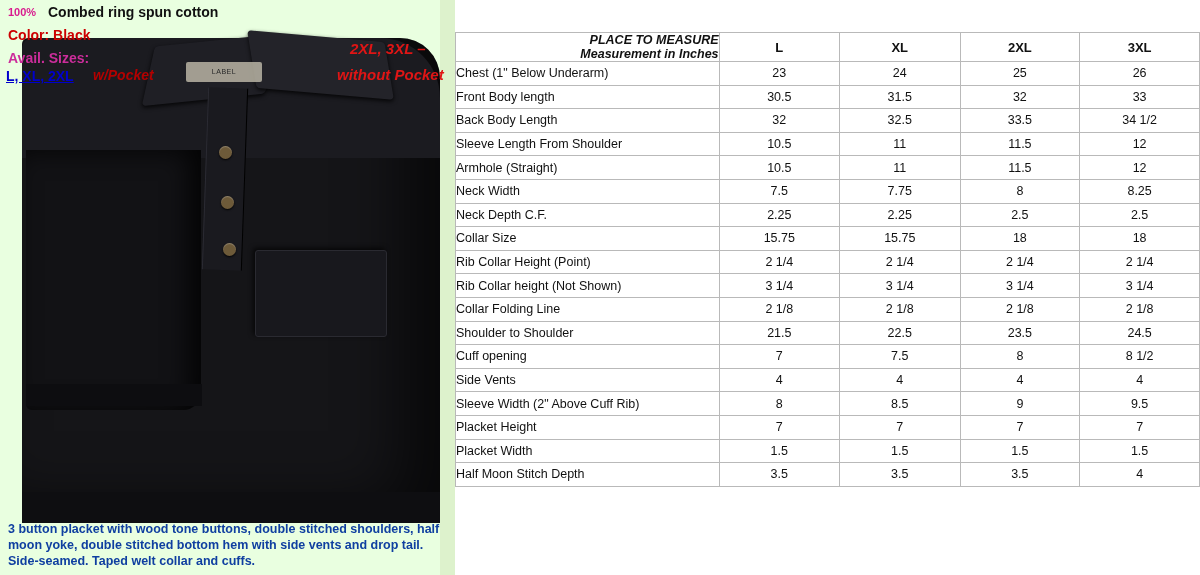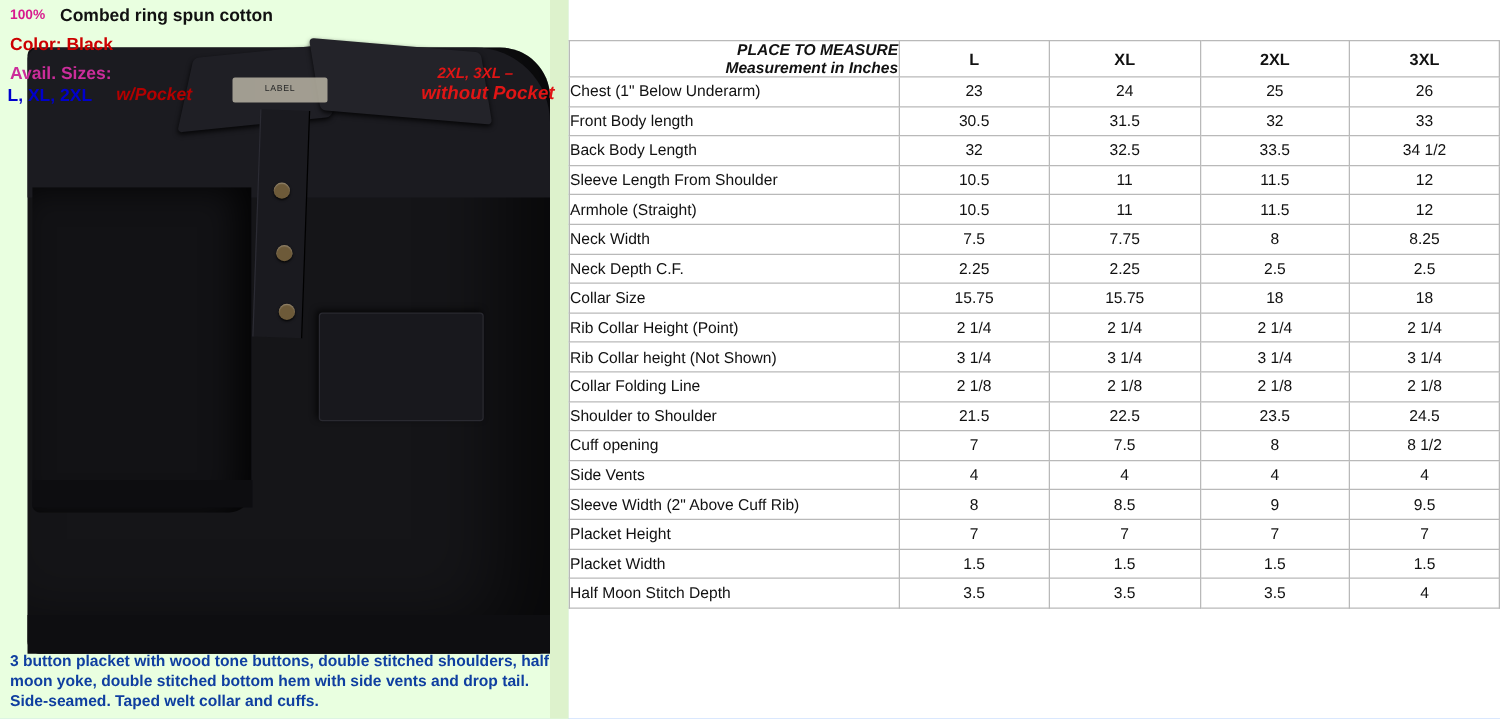--- a/index.html
+++ b/index.html
@@ -11,21 +11,21 @@
     width: 1200px;
     height: 575px;
     font-family: "Liberation Sans", sans-serif;
     overflow: hidden;
   }
   #page {
     position: relative;
     width: 1200px;
     height: 575px;
     display: flex;
-    background: #3b82f6;
+    background: #4d7c0f;
   }
 
   
   #left-panel {
     position: relative;
     width: 455px;
     height: 575px;
     background: #efffe4;
     flex: 0 0 455px;
     overflow: hidden;
@@ -181,31 +181,31 @@
   #txt-color-desc {
     left: 92px; top: 26px;
     font-size: 14px; color: #00a5a5;
   }
   #txt-avail {
     left: 8px; top: 50px;
     font-size: 14px; color: #cc2d9b;
   }
   #txt-sizes {
     left: 6px; top: 68px;
-    font-size: 14px; color: #0000cc;
+    font-size: 14px; color: #0000cc; text-decoration: underline;
   }
   #txt-sizes-pocket {
     left: 93px; top: 67px;
     font-size: 14px; color: #b30000;
     font-style: italic;
     text-align: right;
   }
   #txt-xl-line1 {
-    left: 350px; top: 51px;
-    font-size: 12px; color: #e01515;
+    left: 350px; top: 40px;
+    font-size: 15px; color: #e01515;
     font-style: italic;
   }
   #txt-xl-line2 {
     left: 337px; top: 66px;
     font-size: 15px; color: #e01515;
     font-style: italic;
   }
   #footer-desc {
     position: absolute;
     left: 8px;

